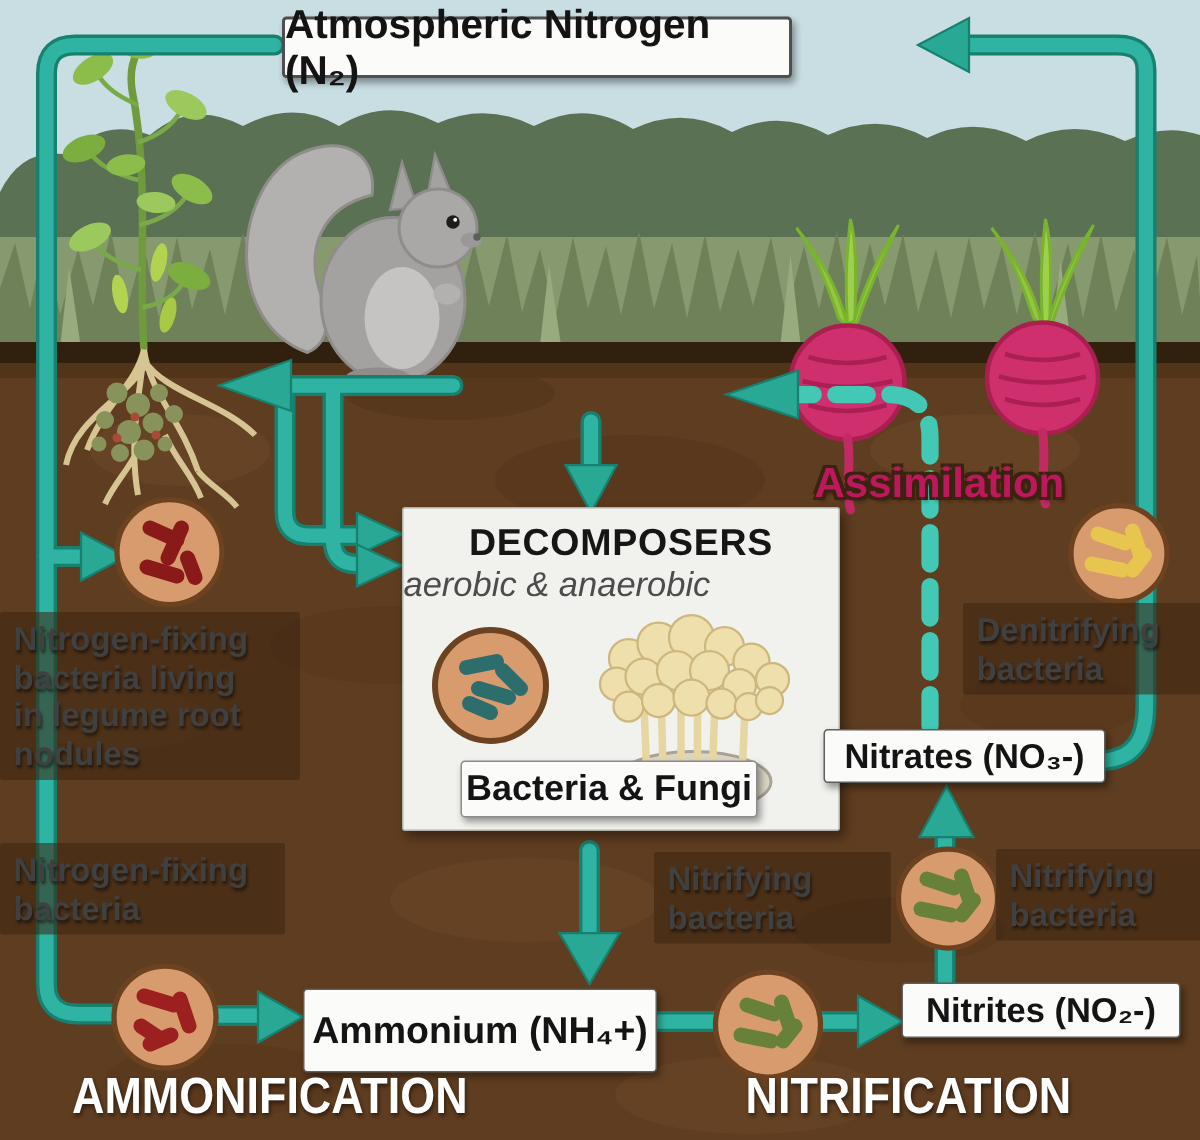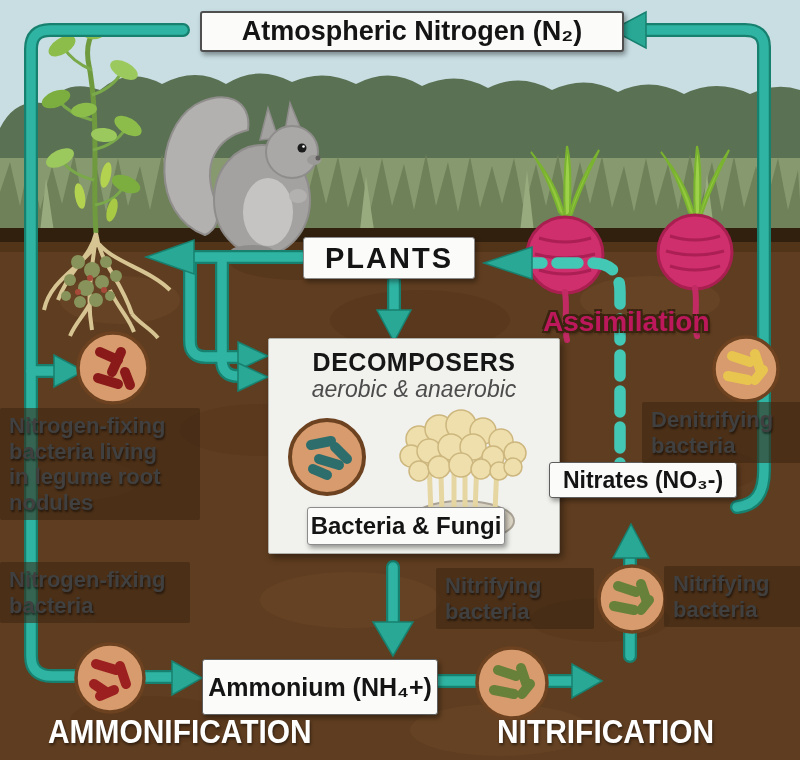--- a/index.html
+++ b/index.html
@@ -2,32 +2,32 @@
 <html><head>
 <meta charset="utf-8">
 <style>
   html,body{margin:0;padding:0;}
   .stage{position:relative;width:800px;height:760px;overflow:hidden;background:#c8dee3;
          font-family:"Liberation Sans",sans-serif;}
   svg.scene{position:absolute;left:0;top:0;}
   .box{position:absolute;background:#fbfbf9;border:2px solid #4f4f4f;border-radius:3px;
        box-shadow:2px 3px 5px rgba(0,0,0,.38);display:flex;align-items:center;justify-content:center;
        color:#141414;box-sizing:border-box;}
-  .atm{left:200px;top:11px;width:424px;height:41px;font-size:27px;font-weight:bold;}
+  .atm{left:188px;top:11px;width:340px;height:41px;font-size:27px;font-weight:bold;}
   .plants{left:303px;top:237px;width:172px;height:42px;font-size:29px;font-weight:800;
           letter-spacing:2px;border:1.5px solid #8a8a8a;}
   .small{border:1.5px solid #5e5e5e;font-weight:bold;}
   .ammonium{left:202px;top:659px;width:236px;height:56px;font-size:25px;}
   .nitrites{left:601px;top:655px;width:186px;height:37px;font-size:23px;}
-  .nitrates{left:549px;top:462px;width:188px;height:36px;font-size:23px;}
+  .nitrates{left:549px;top:486px;width:188px;height:36px;font-size:23px;}
   .decomp{position:absolute;left:268px;top:338px;width:292px;height:216px;background:#f1f1ed;
           border:1.5px solid #b2b2ac;border-radius:2px;box-shadow:3px 4px 7px rgba(0,0,0,.4);box-sizing:border-box;}
   .d-title{position:absolute;top:9px;width:100%;text-align:center;font-size:25px;font-weight:bold;
            color:#161616;letter-spacing:.5px;}
-  .d-sub{position:absolute;top:37px;width:100%;text-align:center;font-size:23px;font-style:italic;color:#4c4c4c;}
+  .d-sub{position:absolute;top:37px;width:100%;text-align:left;font-size:23px;font-style:italic;color:#4c4c4c;}
   .d-art{position:absolute;left:0;top:62px;width:290px;height:166px;}
   .d-caption{left:38px;top:168px;width:198px;height:38px;font-size:24px;font-weight:bold;border:1.5px solid #8c8c8c;}
   .panel{position:absolute;background:rgba(58,36,16,.55);color:#404040;font-weight:bold;
          font-size:22px;line-height:1.16;padding:5px 9px;white-space:pre-line;border-radius:2px;
          text-shadow:1px 2px 2px rgba(0,0,0,.5);}
   .lab-nodules{left:0;top:408px;width:182px;}
   .lab-nfb{left:0;top:562px;width:172px;}
   .lab-nitr1{left:436px;top:568px;width:140px;}
   .lab-nitr2{left:664px;top:566px;width:122px;}
   .lab-denit{left:642px;top:402px;width:146px;}
@@ -228,21 +228,20 @@
       <g stroke="#e8c54f" stroke-width="10" stroke-linecap="round">
         <line x1="732" y1="356" x2="750" y2="362"></line>
           <line x1="755" y1="354" x2="761" y2="372"></line>
         <line x1="728" y1="376" x2="748" y2="380"></line>
           <line x1="755" y1="380" x2="763" y2="370"></line>
       </g>
     </g>
   </svg>
 
   <div class="box atm">Atmospheric Nitrogen (N₂)</div>
-  <div class="box plants">PLANTS</div>
 
   <div class="decomp">
     <div class="d-title">DECOMPOSERS</div>
     <div class="d-sub">aerobic &amp; anaerobic</div>
     <svg class="d-art" viewBox="0 0 290 166">
       <g>
         <ellipse cx="193" cy="120" rx="52" ry="20" fill="#dbd5c5" stroke="#a9a295" stroke-width="2"></ellipse>
         <path d="M170,108 L168,135 M193,106 L193,138 M216,108 L218,134" stroke="#b9b3a5" stroke-width="2" fill="none"></path>
         <g stroke="#e6d7a2" stroke-width="5">
           <line x1="160" y1="60" x2="162" y2="112"></line>
@@ -279,20 +278,21 @@
             <line x1="50" y1="58" x2="70" y2="64"></line>
           <line x1="66" y1="46" x2="78" y2="58"></line>
             <line x1="44" y1="68" x2="58" y2="74"></line>
         </g>
       </g>
     </svg>
     <div class="box d-caption">Bacteria &amp; Fungi</div>
   </div>
 
   <div class="box small ammonium">Ammonium (NH₄+)</div>
+  <div class="box small nitrites">Nitrites (NO₂-)</div>
   <div class="box small nitrates">Nitrates (NO₃-)</div>
 
   <div class="panel lab-nodules">Nitrogen-fixing
 bacteria living
 in legume root
 nodules</div>
   <div class="panel lab-nfb">Nitrogen-fixing
 bacteria</div>
   <div class="panel lab-nitr1">Nitrifying
 bacteria</div>

